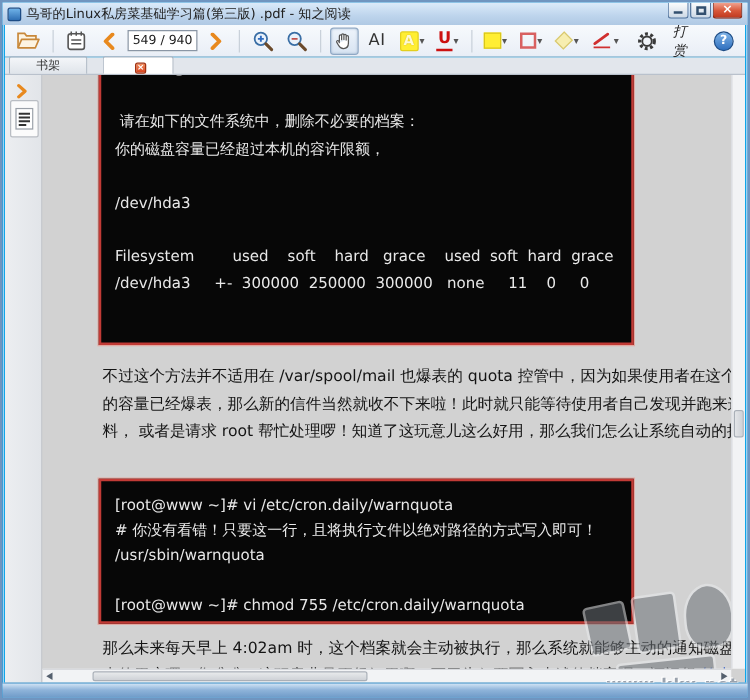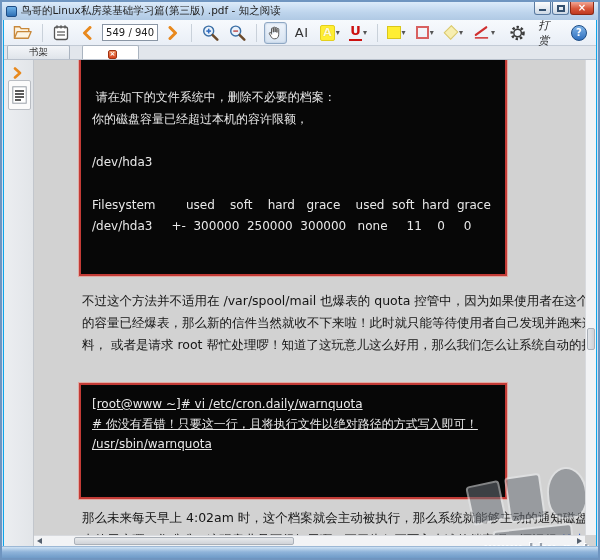--- a/index.html
+++ b/index.html
@@ -74,21 +74,21 @@
     background:#fbfbfb; border:1px solid #b9bdc3; border-radius:2px;
     display:flex; align-items:center; justify-content:center; }
 
   .doc { position:absolute; left:30px; right:11px; top:0; bottom:11px; overflow:hidden; background:#d2d2d2; }
 
   .terminal { position:absolute; background:#070707; border:2px solid #c23b36;
     box-shadow:0 0 0 1px #e2a9a2; color:#e8e8e8; font-size:12px;
     font-family:"DejaVu Sans","Liberation Sans",sans-serif; overflow:hidden; }
   .terminal .pad { padding:2px 11px; }
   .tline { white-space:pre; min-height:21.5px; line-height:21.5px; }
-  .tline2 { white-space:pre; min-height:20px; line-height:20px;text-decoration:underline; }
+  .tline2 { white-space:pre; min-height:20px; line-height:20px; }
   #terminal1 { left:45px; width:428px; top:-20px; height:236px; }
   #terminal2 { left:45px; width:428px; top:323px; height:116px; }
   #terminal2 .pad { padding-top:9px; }
 
   .para { position:absolute; left:48px; right:0; color:#141414; font-size:12.5px; }
   .pline { white-space:nowrap; line-height:22px; height:22px; overflow:visible; }
   #para1 { top:230px; }
   #para2 { top:447px; }
   .link { color:#2a56c6; }
 
@@ -278,20 +278,21 @@
         <div class="pline">的容量已经爆表，那么新的信件当然就收不下来啦！此时就只能等待使用者自己发现并跑来这里删</div>
         <div class="pline">料， 或者是请求 root 帮忙处理啰！知道了这玩意儿这么好用，那么我们怎么让系统自动的执行</div>
       </div>
 
       <div class="terminal" id="terminal2">
         <div class="pad">
           <div class="tline2">[root@www ~]# vi /etc/cron.daily/warnquota</div>
           <div class="tline2"># 你没有看错！只要这一行，且将执行文件以绝对路径的方式写入即可！</div>
           <div class="tline2">/usr/sbin/warnquota</div>
           <div class="tline2"></div>
+          <div class="tline2">[root@www ~]# chmod 755 /etc/cron.daily/warnquota</div>
         </div>
       </div>
 
       <div class="para" id="para2">
         <div class="pline">那么未来每天早上 4:02am 时，这个档案就会主动被执行，那么系统就能够主动的通知磁盘配额爆</div>
         <div class="pline">
           <span>表的用户啰！您瞧瞧！这玩意儿是否很好用啊！至于为何要写入上述的档案呢？还记得</span>
           <span class="link">第十五章</span>
           
         </div>

